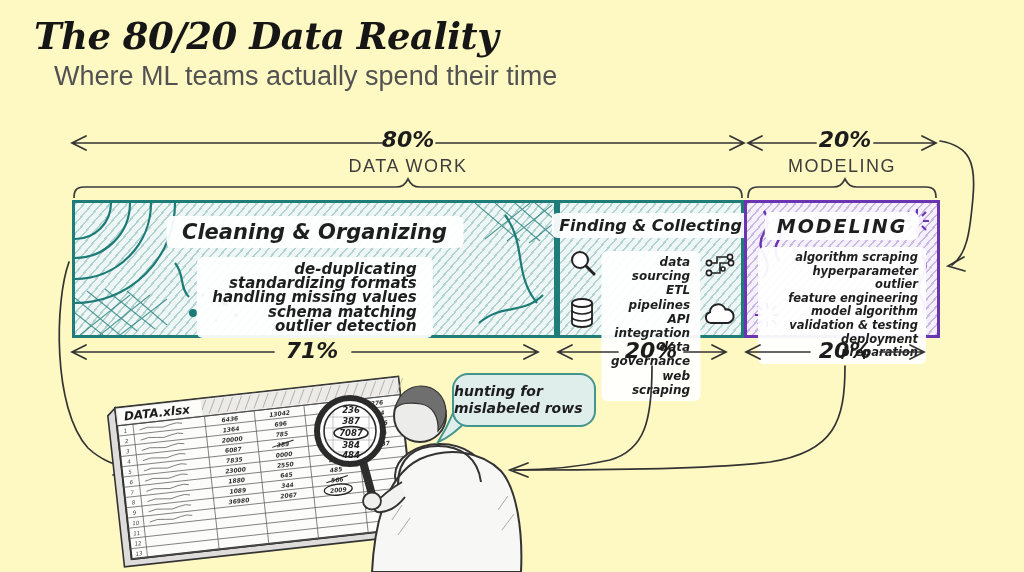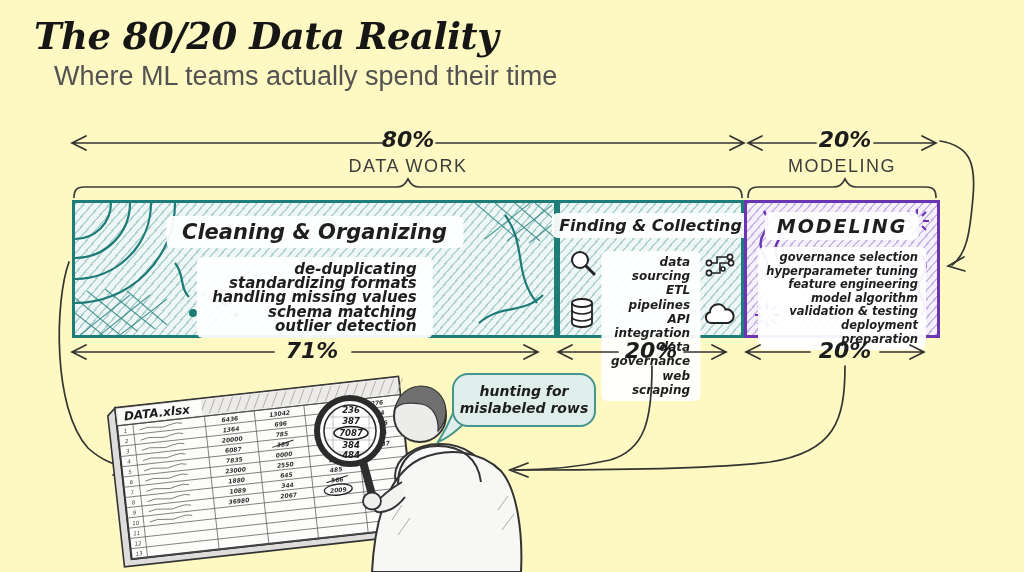--- a/index.html
+++ b/index.html
@@ -18,21 +18,21 @@
     background-image:repeating-linear-gradient(131deg,rgba(33,128,123,.30) 0 1.6px,transparent 1.6px 6.5px);}
   .purple-box{border:3px solid #6a34b2;background-color:#f5f1fb;
     background-image:repeating-linear-gradient(131deg,rgba(104,51,182,.30) 0 1.6px,transparent 1.6px 6px);}
   .panel{position:absolute;left:50%;transform:translateX(-50%);background:rgba(255,255,255,.94);border-radius:6px;z-index:2;text-align:right;color:#1e1e1e;}
   .sec-title{font-style:italic;font-weight:bold;white-space:nowrap;}
   .sec-items{font-style:italic;font-weight:bold;}
   .doodle{position:absolute;left:0;top:0;z-index:0;}
   .icon{position:absolute;z-index:2;}
   
   .bubble{left:452px;top:373px;width:140px;height:50px;background:#dfeeea;border:2.5px solid #44958d;border-radius:16px;z-index:4;
-    display:flex;flex-direction:column;justify-content:center;text-align:center;font-style:italic;font-weight:bold;font-size:14px;line-height:17px;color:#1d1d1d;}
+    display:flex;flex-direction:column;justify-content:center;font-style:italic;font-weight:bold;font-size:14px;line-height:17px;color:#1d1d1d;}
   svg text{font-family:"DejaVu Sans",sans-serif;}
   #main-svg{position:absolute;left:0;top:0;z-index:2;}
 </style>
 </head>
 <body>
 
 <div id="canvas">
 
   <div class="abs title">The 80/20 Data Reality</div>
   <div class="abs subtitle">Where ML teams actually spend their time</div>
@@ -121,22 +121,22 @@
       </g>
       <g stroke="#6a34b2" stroke-width="2">
         <path d="M 158 18 L 164 18 M 176 18 L 182 18 M 170 6 L 170 12 M 170 24 L 170 30 M 161 9 L 165 13 M 175 23 L 179 27 M 179 9 L 175 13 M 165 23 L 161 27"></path>
       </g>
       <g stroke="#6a34b2" stroke-width="2">
         <path d="M 8 112 L 14 112 M 26 112 L 32 112 M 20 100 L 20 106 M 20 118 L 20 124 M 11 103 L 15 107 M 25 117 L 29 121 M 29 103 L 25 107 M 15 117 L 11 121"></path>
       </g>
     </svg>
     <div class="panel sec-title" style="top:9px;padding:3px 12px;font-size:19px;letter-spacing:2px;">MODELING</div>
     <div class="panel sec-items" style="top:44px;padding:4px 8px;font-size:11.5px;line-height:13.6px;width:168px;box-sizing:border-box;">
-      <div>governance selection</div>
-      <div>hyperparameter tuning</div>
+      <div>algorithm scraping</div>
+      <div>hyperparameter outlier</div>
       <div>feature engineering</div>
       <div>model algorithm</div>
       <div>validation &amp; testing</div>
       <div>deployment preparation</div>
     </div>
   </div>
 
   <svg id="main-svg" width="1024" height="572" viewBox="0 0 1024 572">
     <defs>
       <clipPath id="lensclip">

